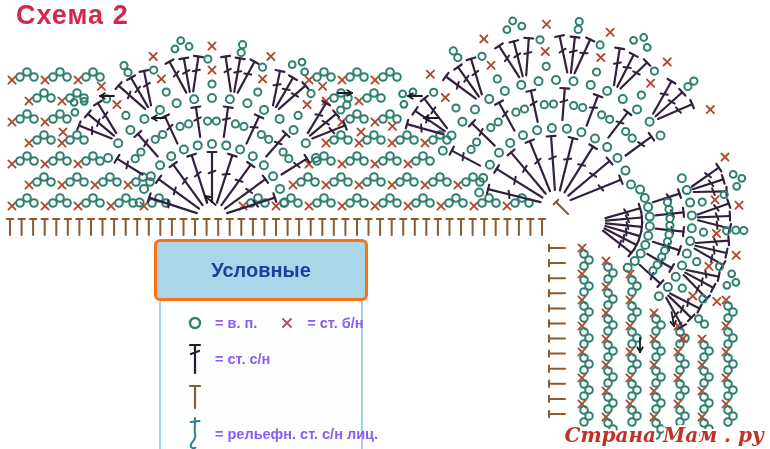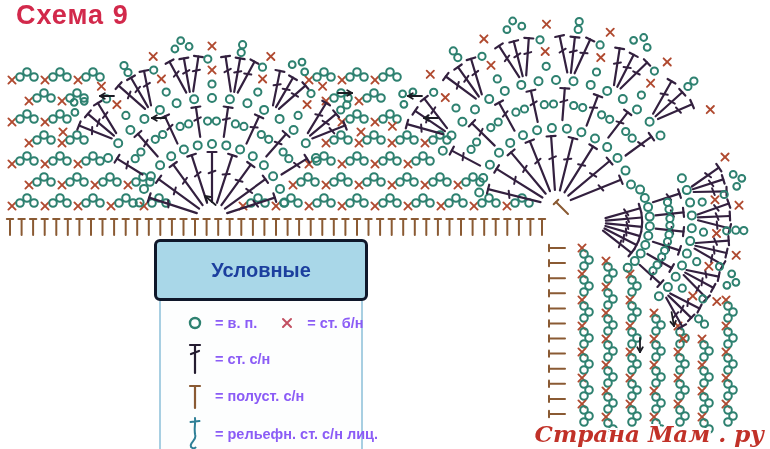--- a/index.html
+++ b/index.html
@@ -3,33 +3,33 @@
 <meta charset="utf-8">
 <style>
   html,body{margin:0;padding:0;background:#888;}
   .stage{position:relative;width:770px;height:449px;background:#ffffff;overflow:hidden;
          font-family:"Liberation Sans",sans-serif;}
   .title{position:absolute;left:16px;top:0px;font-size:27px;font-weight:bold;
          color:#d2294b;letter-spacing:1px;z-index:6;}
   svg.chart{position:absolute;left:0;top:0;z-index:1;}
   .legend{position:absolute;left:154px;top:239px;width:214px;height:212px;z-index:5;}
   .legend-header{box-sizing:border-box;width:214px;height:62px;background:#a9d7e8;
-    border:3px solid #0f172a;border-radius:6px;display:flex;flex-direction:row;
+    border:3px solid #f97316;border-radius:6px;display:flex;flex-direction:row;
     justify-content:center;align-items:center;font-size:20px;font-weight:bold;
     color:#1c3f9e;line-height:1.2;}
   .legend-body{box-sizing:border-box;margin:0 5px;height:150px;background:#fdfefe;
     border-left:2px solid #a8cfe2;border-right:2px solid #a8cfe2;
     padding:10px 0 0 26px;display:flex;flex-direction:column;gap:7px;}
   .li-row{display:flex;align-items:center;min-height:24px;}
   .li-sym{width:28px;display:flex;justify-content:flex-start;align-items:center;flex:0 0 28px;}
   .li-label{font-size:14.5px;font-weight:bold;color:#8b5cf6;white-space:nowrap;}
   .li-pair{display:flex;align-items:center;margin-left:22px;text-align:center;}
   .watermark{position:absolute;right:6px;bottom:2px;z-index:6;
     font-family:"DejaVu Serif","Liberation Serif",serif;font-style:italic;font-weight:bold;
-    font-size:23px;color:#c13128;white-space:nowrap;
+    font-size:20px;color:#c13128;white-space:nowrap;
     text-shadow:-2px -2px 0 #fff,2px -2px 0 #fff,-2px 2px 0 #fff,2px 2px 0 #fff,0 2px 0 #fff,2px 0 0 #fff,0 -2px 0 #fff,-2px 0 0 #fff;margin-top:28px;}
 </style>
 </head>
 <body>
 
 <div class="stage">
 
   <svg class="chart" id="chart-svg" width="770" height="449" viewBox="0 0 770 449">
       <line x1="8.4" y1="76.4" x2="15.6" y2="83.6" stroke="#b04a30" stroke-width="1.9" stroke-linecap="round"></line>
       <line x1="8.4" y1="83.6" x2="15.6" y2="76.4" stroke="#b04a30" stroke-width="1.9" stroke-linecap="round"></line>
@@ -1160,21 +1160,21 @@
       <line x1="205.0" y1="196.0" x2="206.9" y2="201.2" stroke="#1c1c24" stroke-width="1.8" stroke-linecap="round"></line>
       <line x1="205.0" y1="196.0" x2="210.4" y2="197.0" stroke="#1c1c24" stroke-width="1.8" stroke-linecap="round"></line>
       <line x1="640.0" y1="338.0" x2="640.0" y2="352.0" stroke="#1c1c24" stroke-width="1.8" stroke-linecap="round"></line>
       <line x1="640.0" y1="352.0" x2="642.8" y2="347.2" stroke="#1c1c24" stroke-width="1.8" stroke-linecap="round"></line>
       <line x1="640.0" y1="352.0" x2="637.3" y2="347.2" stroke="#1c1c24" stroke-width="1.8" stroke-linecap="round"></line>
       <line x1="671.6" y1="312.2" x2="674.0" y2="326.0" stroke="#1c1c24" stroke-width="1.8" stroke-linecap="round"></line>
       <line x1="674.0" y1="326.0" x2="675.9" y2="320.8" stroke="#1c1c24" stroke-width="1.8" stroke-linecap="round"></line>
       <line x1="674.0" y1="326.0" x2="670.5" y2="321.8" stroke="#1c1c24" stroke-width="1.8" stroke-linecap="round"></line>
     </svg>
 
-  <div class="title">Схема 9</div>
+  <div class="title">Схема 2</div>
 
   <div class="legend">
     <div class="legend-header">
       <span>Условные</span>
     </div>
     <div class="legend-body">
 
       <div class="li-row">
         <span class="li-sym">
           <svg width="16" height="16">
@@ -1200,21 +1200,20 @@
         </span>
         <span class="li-label">= ст. с/н</span>
       </div>
 
       <div class="li-row">
         <span class="li-sym">
           <svg width="16" height="28">
               <path d="M3 3 L13 3 M8 3 L8 25" stroke="#8a5a33" stroke-width="2.2" stroke-linecap="round" fill="none"></path>
             </svg>
         </span>
-        <span class="li-label">= полуст. с/н</span>
       </div>
 
 
       <div class="li-row">
         <span class="li-sym">
           <svg width="16" height="34">
               <path d="M3.5 5 L12.5 4 M8 1 C8.6 8 6.8 12 8.2 18 C9.5 23 4.5 24 3.8 28 C3.4 31 6.5 32 8.5 30.5" stroke="#2e7f96" stroke-width="2" fill="none" stroke-linecap="round"></path>
             </svg>
         </span>
         <span class="li-label">= рельефн. ст. с/н лиц.</span>

